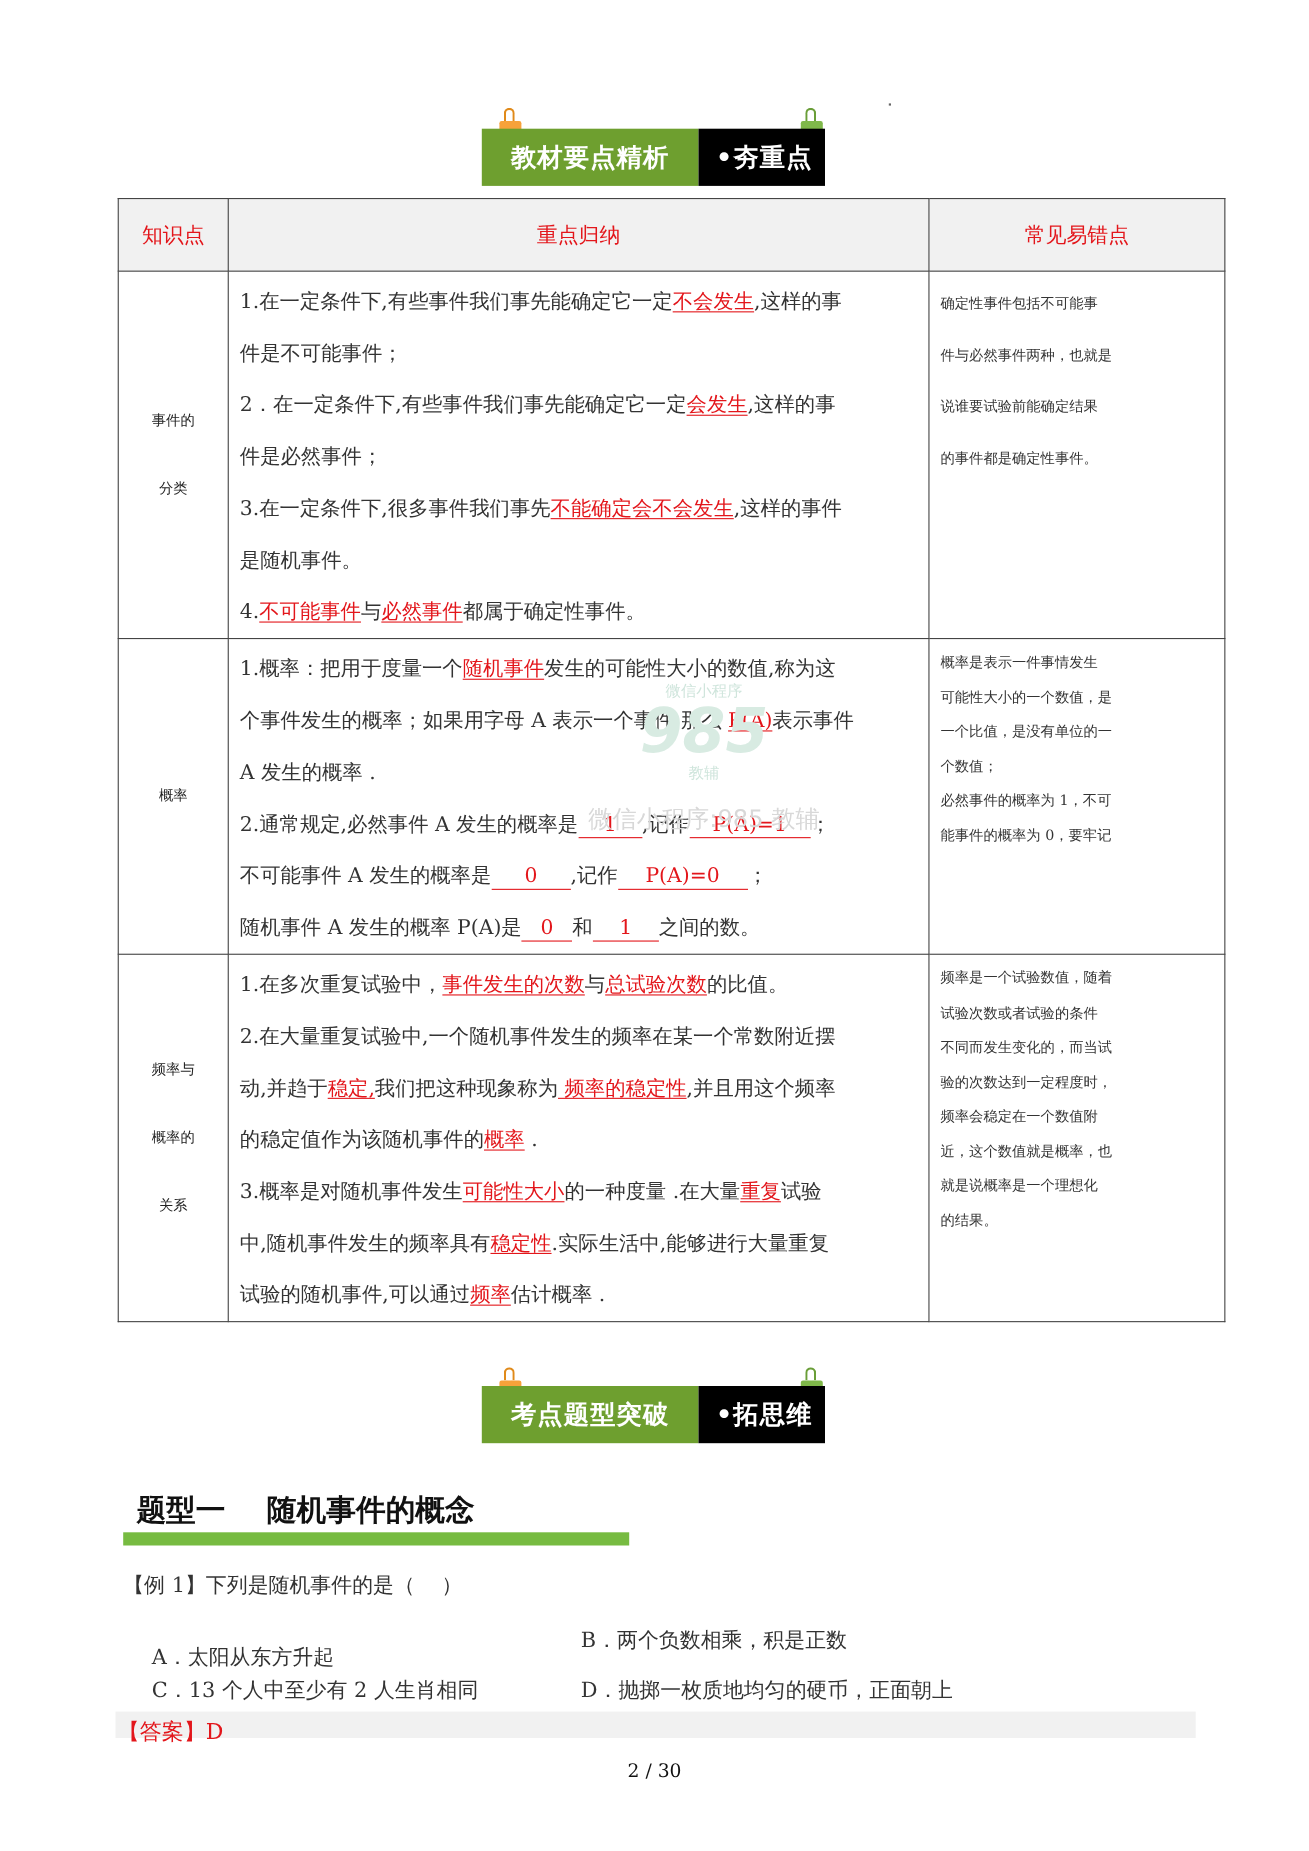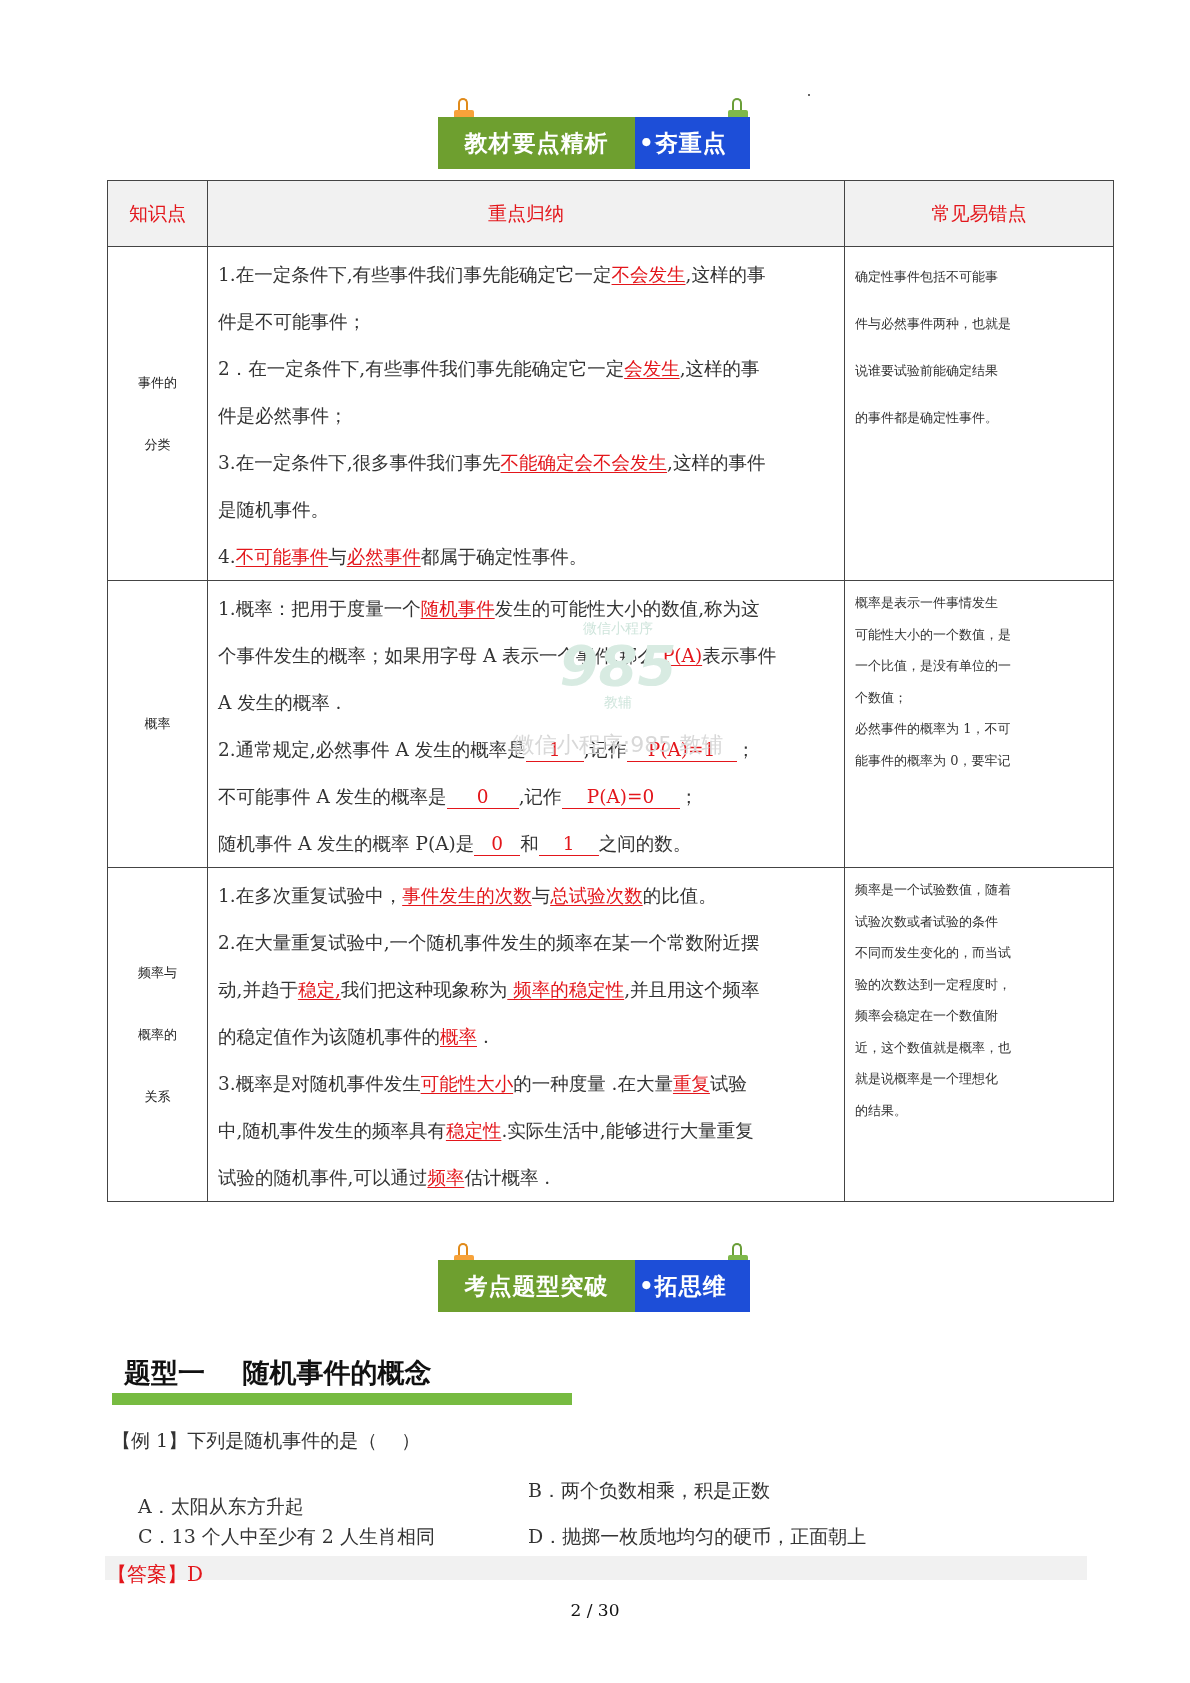--- a/index.html
+++ b/index.html
@@ -2,44 +2,44 @@
 <html><head>
 <meta charset="utf-8">
 <style>
   html, body { margin: 0; padding: 0; background: #ffffff; }
   body { width: 1190px; height: 1683px; position: relative; overflow: hidden;
          font-family: "DejaVu Serif", "Liberation Serif", serif; color: #222; }
   .banner { position: absolute; left: 438px; width: 312px; height: 52px; display: flex; }
   .banner .g { background: #6e9f2f; flex: 0 0 197px; color: #fff; font-family: "DejaVu Sans", sans-serif;
                font-weight: bold; font-size: 23px; display: flex; align-items: center; justify-content: center;
                letter-spacing: 1px; }
-  .banner .o { background: #1d4ed8; flex: 1; color: #fff; font-family: "DejaVu Sans", sans-serif;
+  .banner .o { background: #000000; flex: 1; color: #fff; font-family: "DejaVu Sans", sans-serif;
                font-weight: bold; font-size: 23px; display: flex; align-items: center; justify-content: flex-start;
-               padding-left: 4px; letter-spacing: 1px; }
+               padding-left: 16px; letter-spacing: 1px; }
   .clip { position: absolute; width: 20px; height: 16px; border-radius: 2px; }
   .clip::before { content: ""; position: absolute; left: 4px; top: -12px; width: 10px; height: 12px;
                   border: 2px solid currentColor; border-bottom: none; border-radius: 6px 6px 0 0; box-sizing: border-box; }
   .clip.orange { background: #f7a23a; color: #e08a1a; }
   .clip.green { background: #7fb84a; color: #6a9e38; }
 
   table.kt { position: absolute; left: 107px; top: 180px; width: 1006px; border-collapse: collapse; table-layout: fixed; }
   table.kt td, table.kt th { border: 1.5px solid #444; vertical-align: top; }
   table.kt th { background: #f1f1f1; height: 63px; color: #e3161b; font-family: "DejaVu Sans", sans-serif;
                 font-weight: normal; font-size: 19px; text-align: center; vertical-align: middle; }
   td.topic { text-align: center; vertical-align: middle !important; font-family: "DejaVu Sans", sans-serif;
              font-size: 13px; line-height: 62px; color: #222; }
   td.main { padding: 4px 10px 0 10px; font-size: 18.5px; line-height: 47px; color: #333; }
   td.tip { padding: 6px 10px; font-size: 13px; color: #333; }
   td.tip.wide { line-height: 47px; }
   td.tip.tight { line-height: 31.5px; margin-left: 25px; }
   .u { color: #e3161b; text-decoration: underline; text-decoration-color: #e3161b; text-underline-offset: 3px; }
   .blank { display: inline-block; color: #e3161b; border-bottom: 1.5px solid #e3161b; line-height: 22px; text-align: center; }
   .line { white-space: nowrap; }
 
-  .watermark { position: absolute; left: 468px; top: 620px; width: 300px; text-align: center; color: #cfe5dc;
+  .watermark { position: absolute; left: 490px; top: 620px; width: 300px; text-align: center; color: #cfe5dc;
                font-family: "DejaVu Sans", sans-serif; pointer-events: none; }
   .watermark .num { font-size: 56px; font-style: italic; font-weight: bold; color: #d8ebe2; line-height: 56px; }
   .watermark .sub { font-size: 14px; color: #cfe5dc; }
   .watermark .wx { font-size: 22px; color: #d8d8d8; margin-top: 18px; }
 
   .sec-title { position: absolute; left: 112px; top: 1355px; width: 460px; height: 50px; }
   .sec-title .bar { position: absolute; left: 0; top: 38px; width: 460px; height: 12px; background: #77bb41; }
   .sec-title .txt { position: absolute; left: 12px; top: 0; font-family: "DejaVu Sans", sans-serif; font-weight: bold;
                     font-size: 27px; color: #111; white-space: pre; }
   .q { position: absolute; font-size: 19px; color: #333; white-space: pre; }

